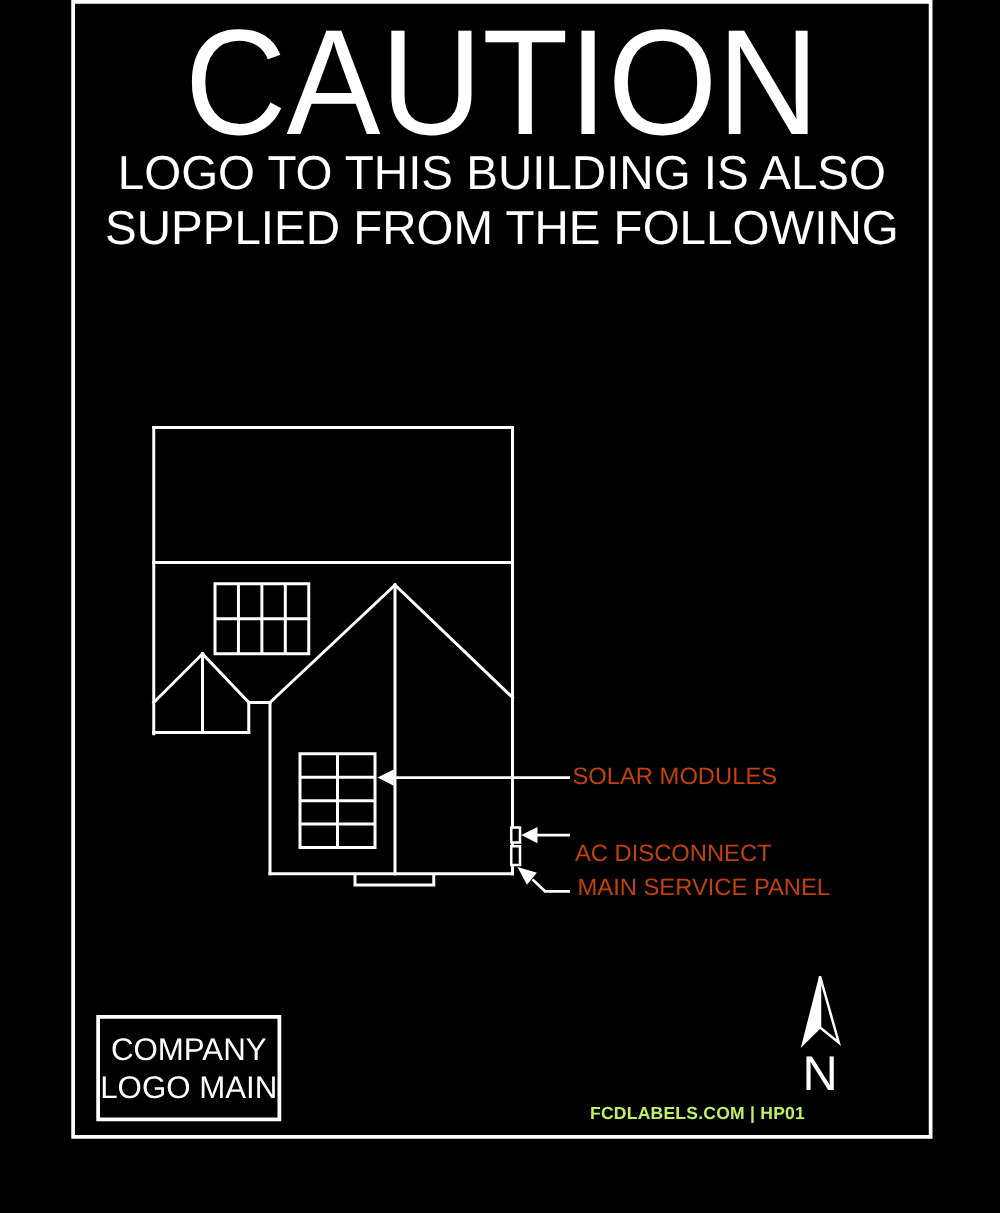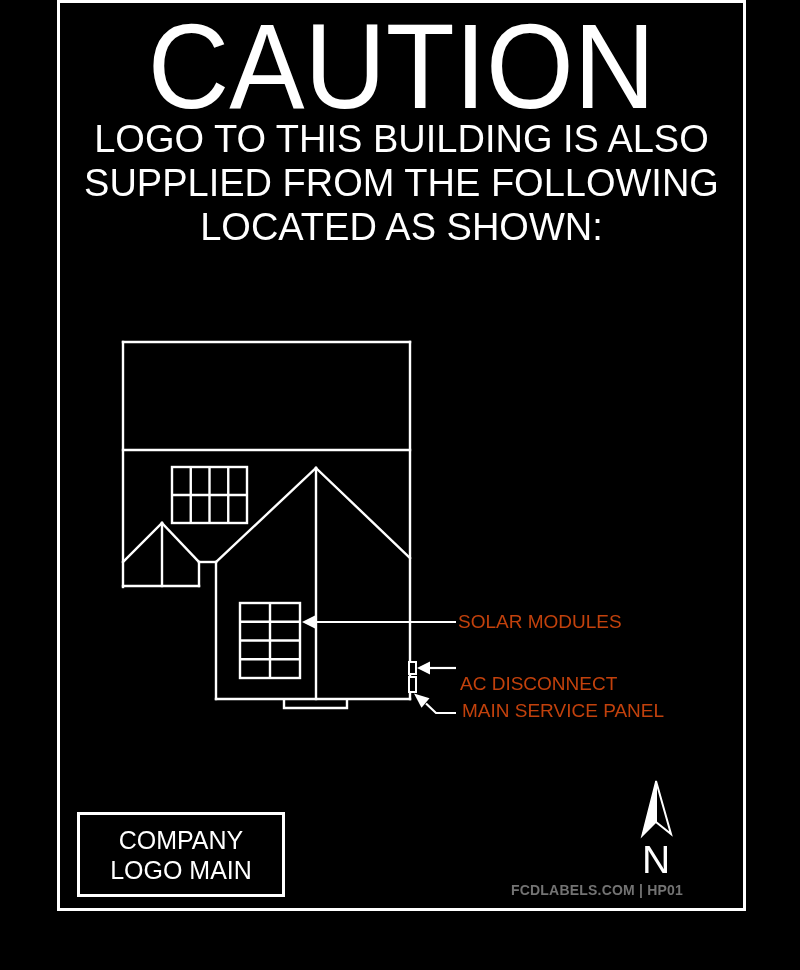--- a/index.html
+++ b/index.html
@@ -48,61 +48,60 @@
     font-size: 19px;
     line-height: 22px;
     white-space: nowrap;
     color: #c2410c;
   }
   .label-solar { left: 458px; top: 611px; }
   .label-ac    { left: 460px; top: 641px; margin-top: 32px; }
   .label-main  { left: 462px; top: 700px; }
   .logo-box {
     position: absolute;
-    left: 77px; top: 812px; width: 208px; height: 85px;
+    left: 77px; top: 812px; width: 148px; height: 85px;
     border: 3px solid #fff;
     box-sizing: border-box;
     display: flex; flex-direction: column;
     align-items: center; justify-content: center;
     text-align: center;
     font-size: 25px;
     line-height: 30px;
     color: #fff;
   }
   .north-letter {
     position: absolute;
     left: 626px; top: 840px; width: 60px;
     text-align: center;
     font-size: 39px;
     line-height: 1;
     color: #fff;
   }
   .footer-text {
     position: absolute;
     left: 472px; top: 883px; width: 250px;
-    text-align: center;
+    text-align: left;
     font-size: 14px;
     font-weight: bold;
     line-height: 1;
     letter-spacing: 0.2px;
-    color: #737373;
+    color: #bef264;
     white-space: nowrap;
   }
 </style>
 </head>
 <body>
 
 <div class="frame"></div>
 
 <div class="title">CAUTION</div>
 
 <div class="subtitle">
   <div>LOGO TO THIS BUILDING IS ALSO</div>
   <div>SUPPLIED FROM THE FOLLOWING</div>
-  <div>LOCATED AS SHOWN:</div>
 </div>
 
 <svg class="diagram" viewBox="0 0 800 970">
 
   <g stroke="#ffffff" stroke-width="2.4" fill="none" stroke-linecap="square">
     <line x1="123" y1="342" x2="410" y2="342"></line>
     <line x1="123" y1="342" x2="123" y2="587"></line>
     <line x1="410" y1="342" x2="410" y2="699"></line>
     <line x1="123" y1="450" x2="410" y2="450"></line>
   </g>

